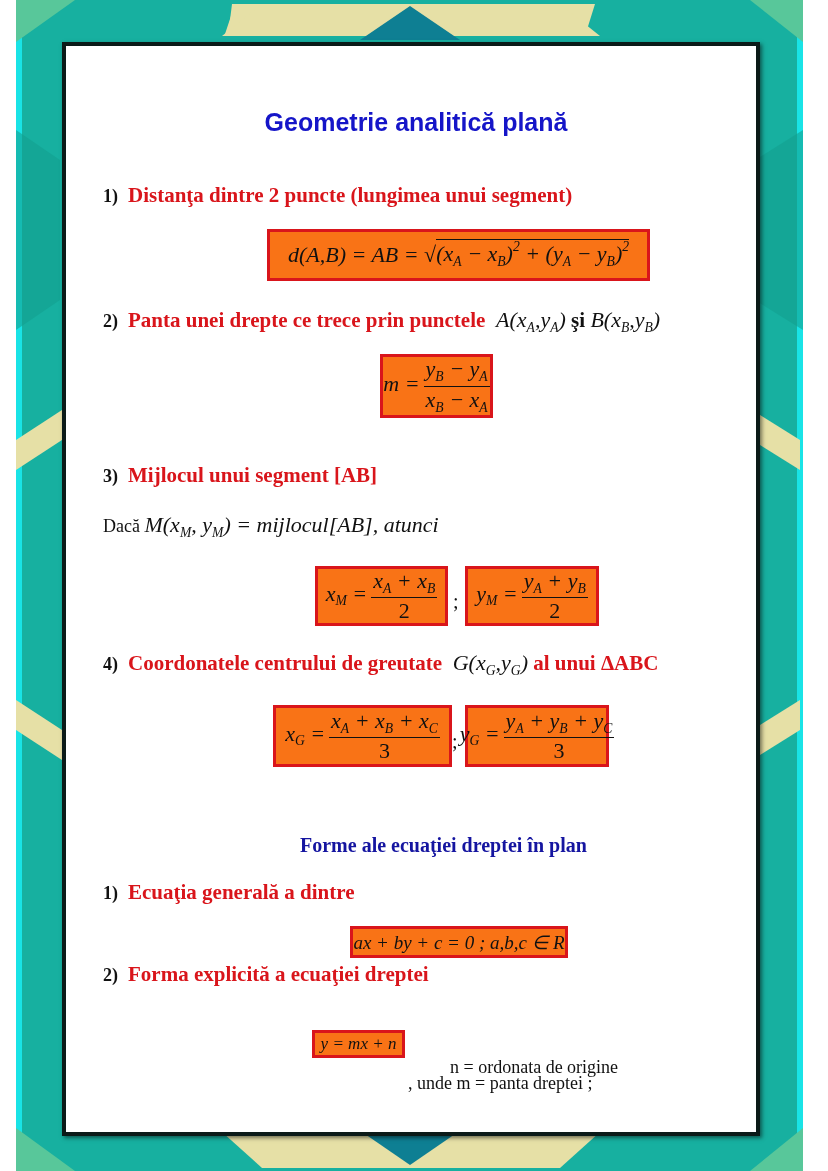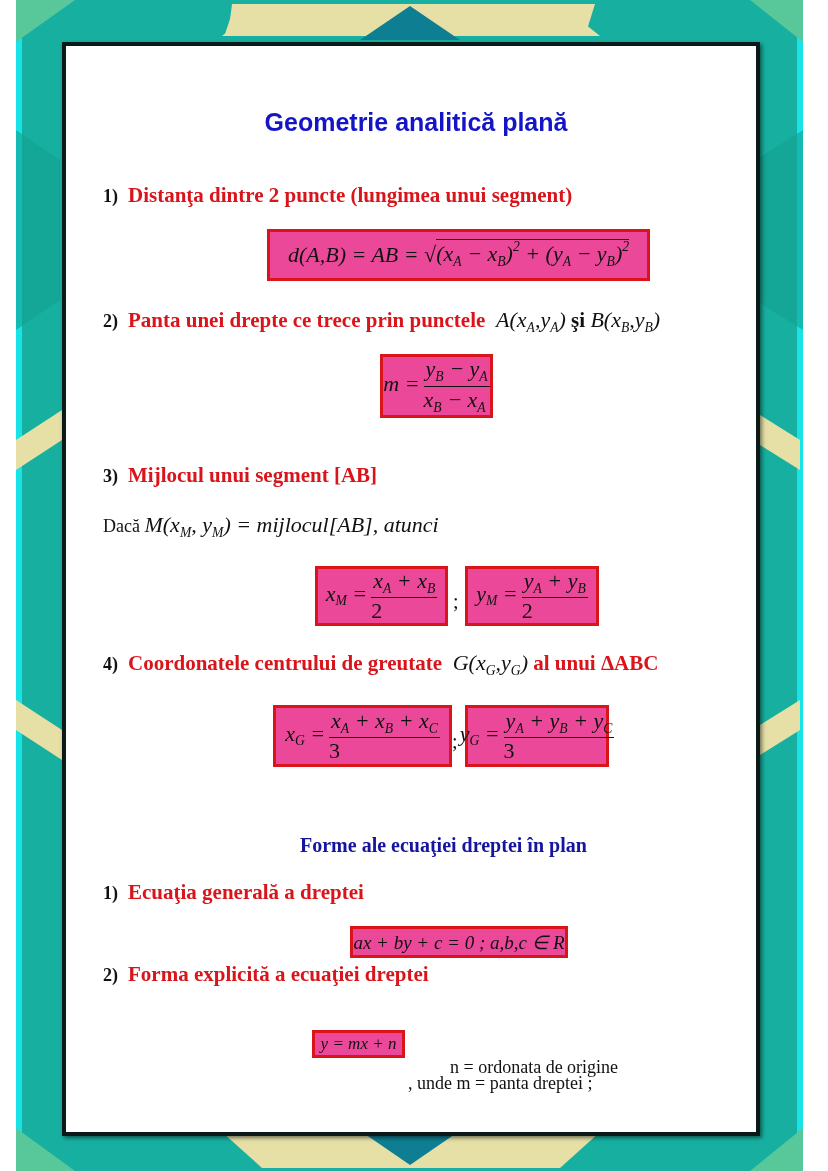--- a/index.html
+++ b/index.html
@@ -26,28 +26,28 @@
     position:absolute; top:108px; left:0; width:100%;
     text-align:center; padding-left:4px; box-sizing:border-box;
     font-family:"Liberation Sans", sans-serif; font-weight:bold;
     font-size:25px; color:#1515c8;
   }
   .sec { position:absolute; font-weight:bold; font-size:21px; color:#d9151b; white-space:nowrap; }
   .sec .num { color:#111; font-size:18px; margin-right:10px; }
   .sec .math { color:#111; font-weight:normal; font-style:italic; font-size:22px; }
   .sec .black { color:#111; }
   .box {
-    position:absolute; border:3px solid #d9151b; background:#ec4899;
+    position:absolute; border:3px solid #d9151b; background:#f97316;
     font-style:italic; font-size:22px; color:#111;
     display:flex; align-items:center; justify-content:center; box-sizing:border-box;
     white-space:nowrap;
   }
   sub { font-size:0.62em; vertical-align:-0.35em; }
   sup { font-size:0.62em; vertical-align:0.7em; }
-  .frac { display:inline-flex; flex-direction:column; align-items:flex-start; vertical-align:middle; margin-left:4px; }
+  .frac { display:inline-flex; flex-direction:column; align-items:center; vertical-align:middle; margin-left:4px; }
   .frac .n { border-bottom:1.5px solid #111; padding:0 2px 1px; line-height:1.05; }
   .frac .d { padding-top:1px; line-height:1.05; font-style:normal; }
   .frac .d.it { font-style:italic; }
   .plain { position:absolute; font-size:18px; color:#111; white-space:nowrap; }
   .subtitle {
     position:absolute; top:834px; left:300px;
     font-weight:bold; font-size:20px; color:#1515a0; white-space:nowrap;
   }
   .semi { position:absolute; font-size:20px; color:#111; }
   .sqrt { border-top:1.5px solid #111; padding-top:1px; }
@@ -141,21 +141,21 @@
 <div class="box" style="top:705px; left:465px; width:144px; height:62px;">
   <span>y<sub>G</sub> =<span class="frac">
         <span class="n">y<sub>A</sub> + y<sub>B</sub> + y<sub>C</sub></span>
         <span class="d">3</span>
       </span></span>
 </div>
 
 <div class="subtitle">Forme ale ecuaţiei dreptei în plan</div>
 
 <div class="sec" style="top:880px; left:103px;">
-  <span class="num">1)</span><span>Ecuaţia generală a dreptei</span>
+  <span class="num">1)</span><span>Ecuaţia generală a dintre</span>
 </div>
 <div class="box" style="top:926px; left:350px; width:218px; height:32px; font-size:19px;">
   <span>ax + by + c = 0 ; a,b,c ∈ R</span>
 </div>
 
 <div class="sec" style="top:962px; left:103px;">
   <span class="num">2)</span><span>Forma explicită a ecuaţiei dreptei</span>
 </div>
 <div class="box" style="top:1030px; left:312px; width:93px; height:28px; font-size:17px;">
   <span>y = mx + n</span>

